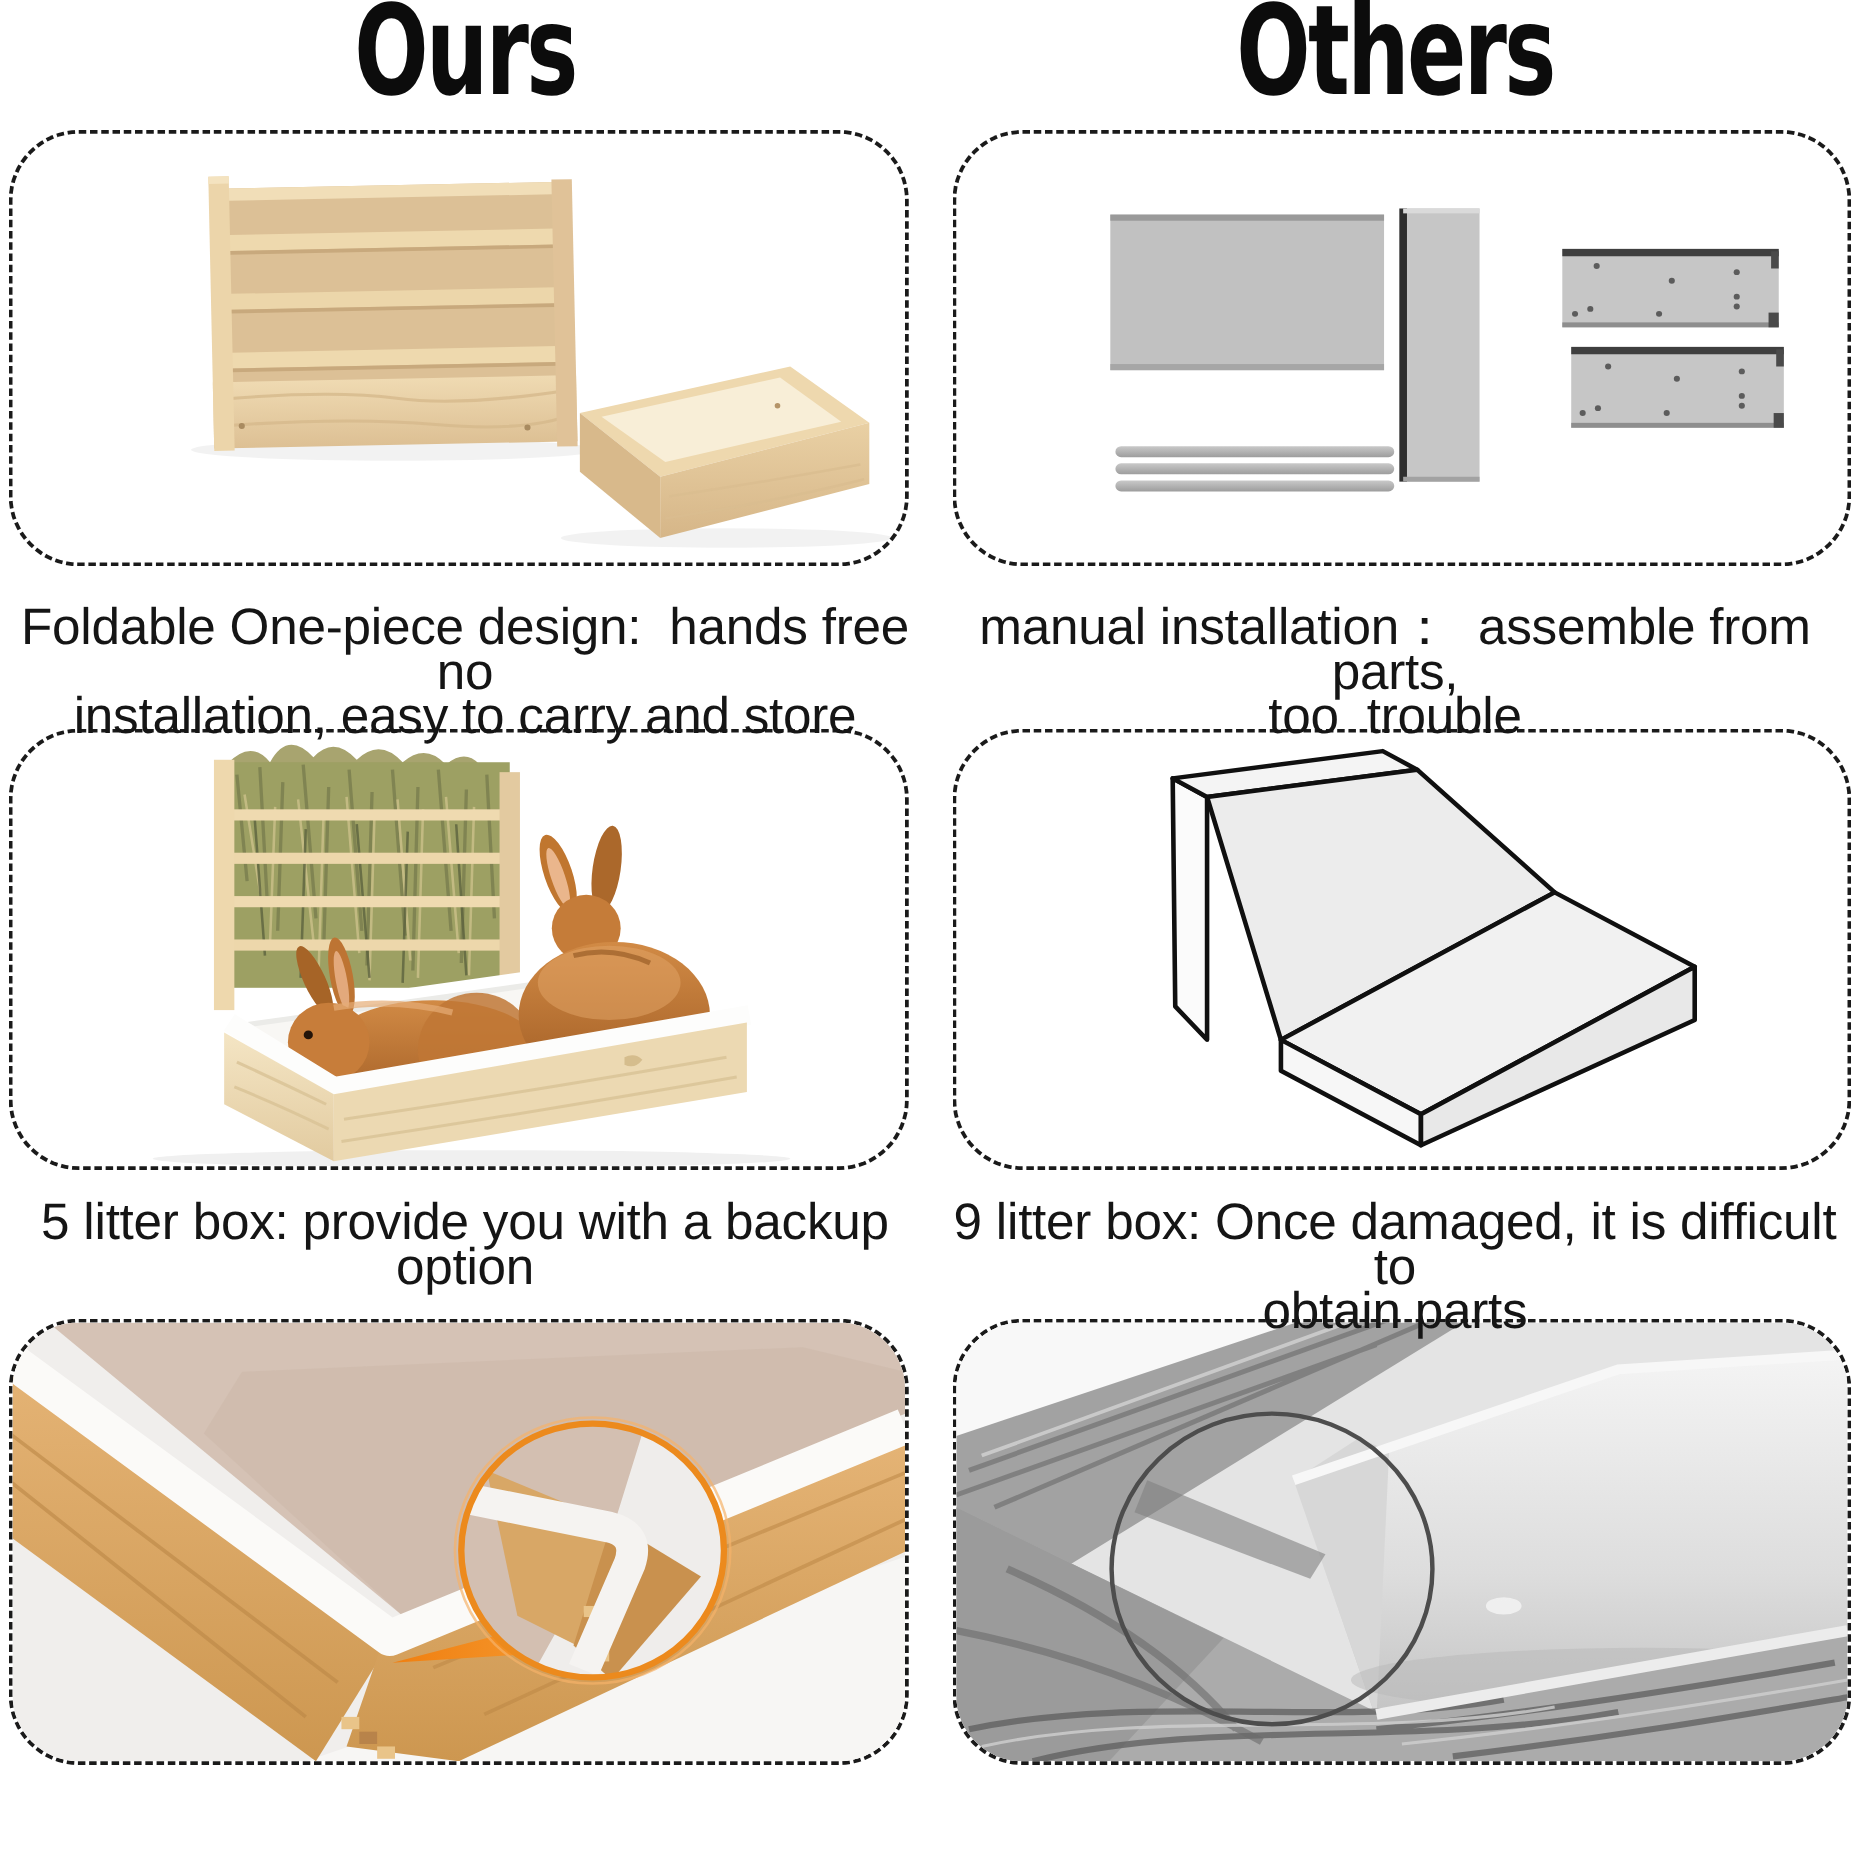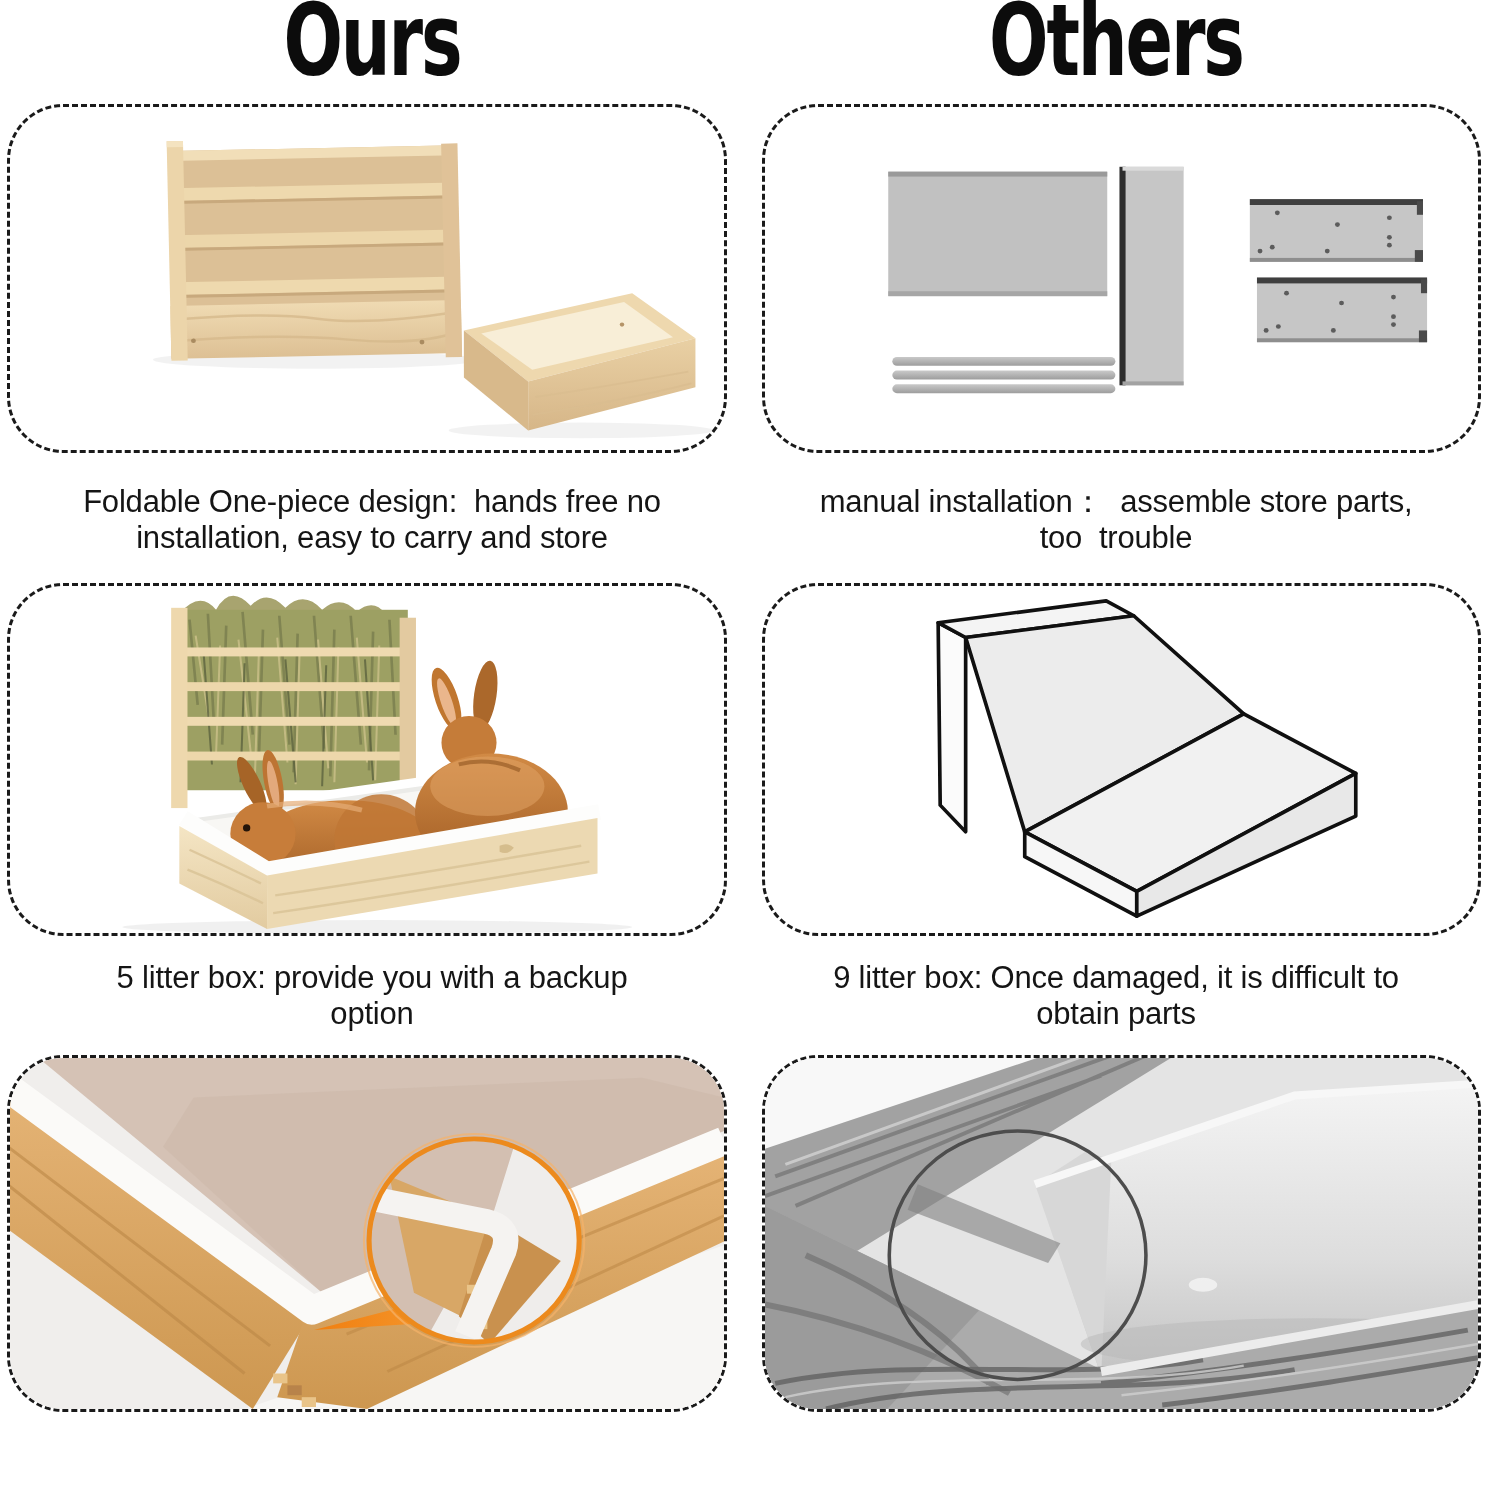--- a/index.html
+++ b/index.html
@@ -22,21 +22,21 @@
   }
   .box svg{display:block;width:100%;height:100%;}
   .b1l{left:7px;top:104px;width:720px;height:349px;}
   .b1r{left:762px;top:104px;width:719px;height:349px;}
   .b2l{left:7px;top:583px;width:720px;height:353px;}
   .b2r{left:762px;top:583px;width:719px;height:353px;}
   .b3l{left:7px;top:1055px;width:720px;height:357px;}
   .b3r{left:762px;top:1055px;width:719px;height:357px;}
   .cap{
     position:absolute;width:744px;text-align:center;
-    font-size:31px;line-height:35.5px;color:#151515;
+    font-size:41px;line-height:35.5px;color:#151515;
     letter-spacing:-0.2px;white-space:pre-wrap;
   }
   .cap-l{left:0;}
   .cap-r{left:744px;}
   .cap1{top:484px;} .cap2{top:960px;} .cap3{top:1429px;}
 </style>
 </head>
 <body>
 
 <div id="page">
@@ -294,20 +294,20 @@
         <path d="M0 250 C 90 268 170 300 240 340 M40 200 C 120 236 180 280 220 330" stroke="#6a6a6a" stroke-width="6" fill="none" opacity="0.6"></path>
         <path d="M20 344 C 160 312 320 340 470 312 M350 342 C 480 328 600 308 700 290" stroke="#d0d0d0" stroke-width="2.5" fill="none" opacity="0.8"></path>
         <path d="M330 318 L700 250" stroke="#ececec" stroke-width="9" fill="none"></path>
       </g>
       <circle cx="248" cy="200" r="126" fill="none" stroke="#4d4d4d" stroke-width="3.5"></circle>
     </svg>
   </div>
 
   <div class="cap cap-l cap1">Foldable One-piece design:  hands free no
 installation, easy to carry and store</div>
-  <div class="cap cap-r cap1">manual installation：  assemble store parts,
+  <div class="cap cap-r cap1">manual installation：  assemble from parts,
 too  trouble</div>
   <div class="cap cap-l cap2">5 litter box: provide you with a backup
 option</div>
   <div class="cap cap-r cap2">9 litter box: Once damaged, it is difficult to
 obtain parts</div>
 
 </div>
 
 </body></html>

